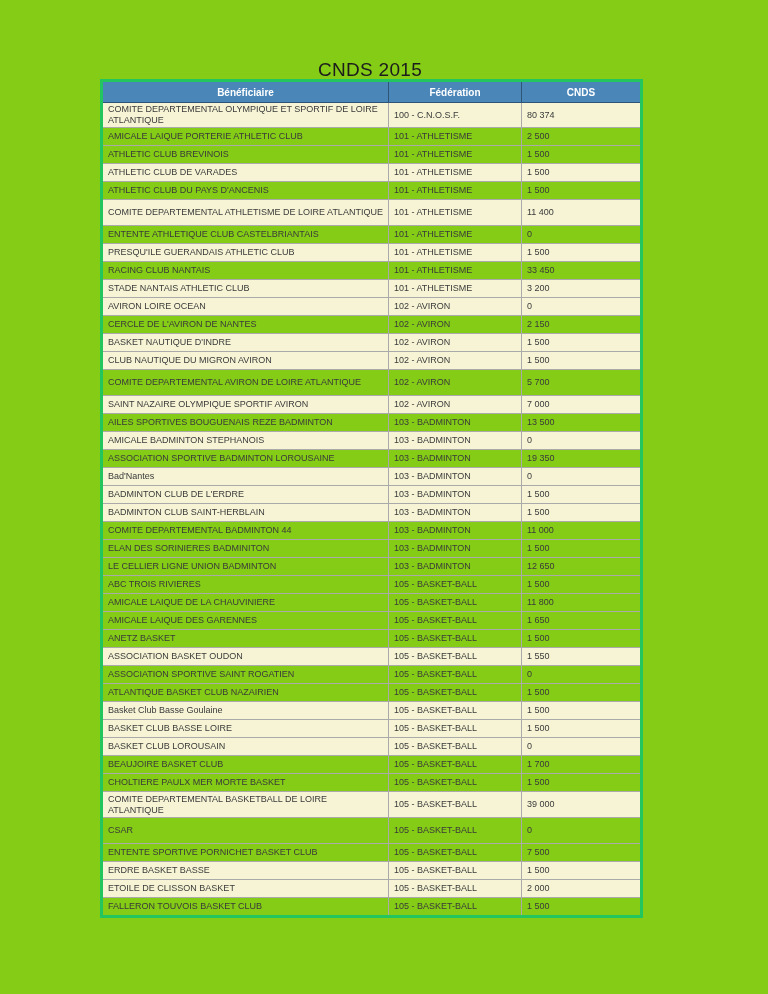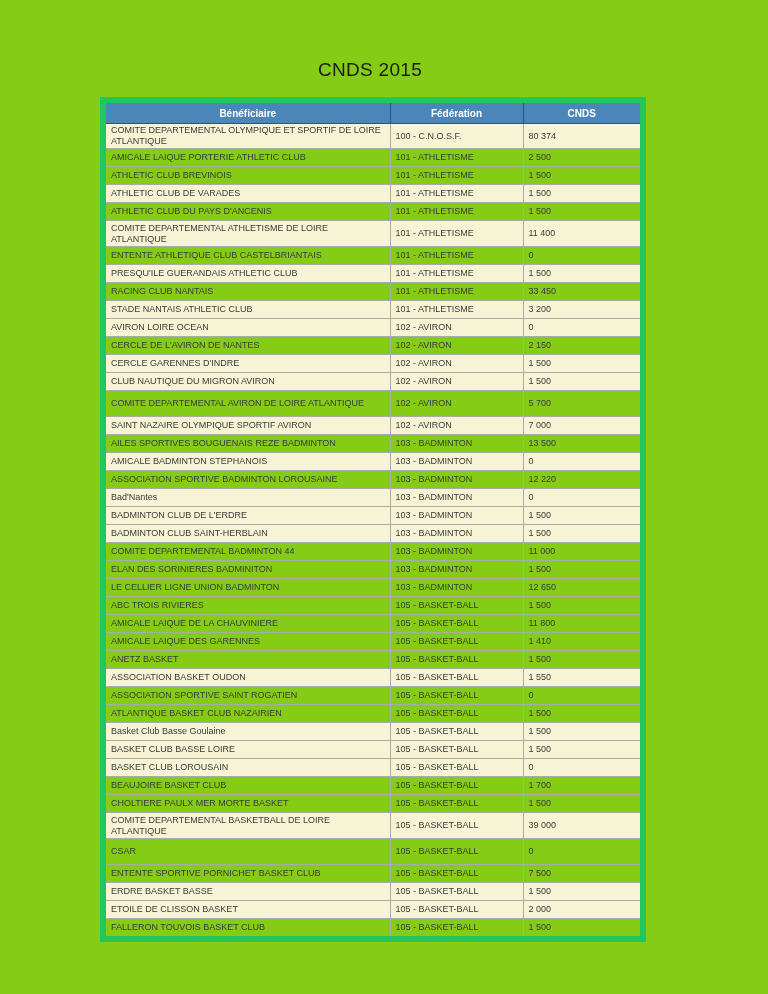--- a/index.html
+++ b/index.html
@@ -21,26 +21,26 @@
     left: 100px;
     width: 540px;
     text-align: center;
     font-size: 19px;
     line-height: 24px;
     color: #1c1c1c;
     letter-spacing: 0.3px;
   }
   table.data-table {
     position: absolute;
-    top: 97px;
+    top: 79px;
     left: 100px;
     width: 540px;
     border-collapse: collapse;
     table-layout: fixed;
-    border: 6px solid #22c55e;
+    border: 3px solid #22c55e;
   }
   col.c1 { width: 287px; }
   col.c2 { width: 133px; }
   col.c3 { width: 120px; }
   th {
     background: var(--header-bg, #4b86b8);
     color: var(--header-text, #ffffff);
     font-size: 10px;
     font-weight: bold;
     height: 20px;
@@ -137,21 +137,21 @@
       <td class="cell-beneficiaire">AVIRON LOIRE OCEAN</td>
       <td class="cell-federation">102 - AVIRON</td>
       <td class="cell-cnds">0</td>
     </tr>
         <tr>
       <td class="cell-beneficiaire">CERCLE DE L'AVIRON DE NANTES</td>
       <td class="cell-federation">102 - AVIRON</td>
       <td class="cell-cnds">2 150</td>
     </tr>
         <tr class="hl">
-      <td class="cell-beneficiaire">CERCLE GARENNES D'INDRE</td>
+      <td class="cell-beneficiaire">BASKET NAUTIQUE D'INDRE</td>
       <td class="cell-federation">102 - AVIRON</td>
       <td class="cell-cnds">1 500</td>
     </tr>
         <tr class="hl">
       <td class="cell-beneficiaire">CLUB NAUTIQUE DU MIGRON AVIRON</td>
       <td class="cell-federation">102 - AVIRON</td>
       <td class="cell-cnds">1 500</td>
     </tr>
         <tr class="tall">
       <td class="cell-beneficiaire">COMITE DEPARTEMENTAL AVIRON DE LOIRE ATLANTIQUE</td>
@@ -169,21 +169,21 @@
       <td class="cell-cnds">13 500</td>
     </tr>
         <tr class="hl">
       <td class="cell-beneficiaire">AMICALE BADMINTON STEPHANOIS</td>
       <td class="cell-federation">103 - BADMINTON</td>
       <td class="cell-cnds">0</td>
     </tr>
         <tr>
       <td class="cell-beneficiaire">ASSOCIATION SPORTIVE BADMINTON LOROUSAINE</td>
       <td class="cell-federation">103 - BADMINTON</td>
-      <td class="cell-cnds">12 220</td>
+      <td class="cell-cnds">19 350</td>
     </tr>
         <tr class="hl">
       <td class="cell-beneficiaire">Bad'Nantes</td>
       <td class="cell-federation">103 - BADMINTON</td>
       <td class="cell-cnds">0</td>
     </tr>
         <tr class="hl">
       <td class="cell-beneficiaire">BADMINTON CLUB DE L'ERDRE</td>
       <td class="cell-federation">103 - BADMINTON</td>
       <td class="cell-cnds">1 500</td>
@@ -214,21 +214,21 @@
       <td class="cell-cnds">1 500</td>
     </tr>
         <tr>
       <td class="cell-beneficiaire">AMICALE LAIQUE DE LA CHAUVINIERE</td>
       <td class="cell-federation">105 - BASKET-BALL</td>
       <td class="cell-cnds">11 800</td>
     </tr>
         <tr>
       <td class="cell-beneficiaire">AMICALE LAIQUE DES GARENNES</td>
       <td class="cell-federation">105 - BASKET-BALL</td>
-      <td class="cell-cnds">1 410</td>
+      <td class="cell-cnds">1 650</td>
     </tr>
         <tr>
       <td class="cell-beneficiaire">ANETZ BASKET</td>
       <td class="cell-federation">105 - BASKET-BALL</td>
       <td class="cell-cnds">1 500</td>
     </tr>
         <tr class="hl">
       <td class="cell-beneficiaire">ASSOCIATION BASKET OUDON</td>
       <td class="cell-federation">105 - BASKET-BALL</td>
       <td class="cell-cnds">1 550</td>

